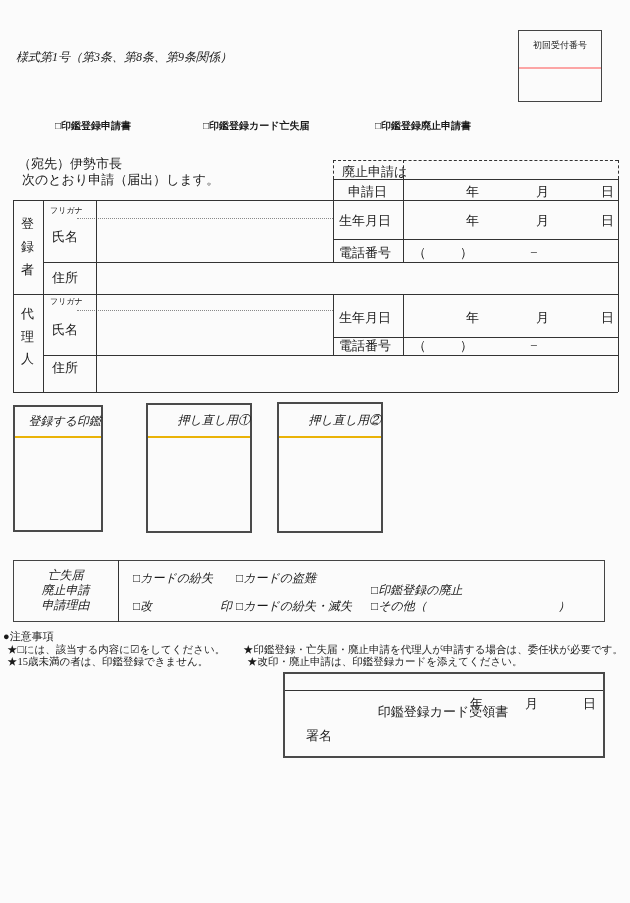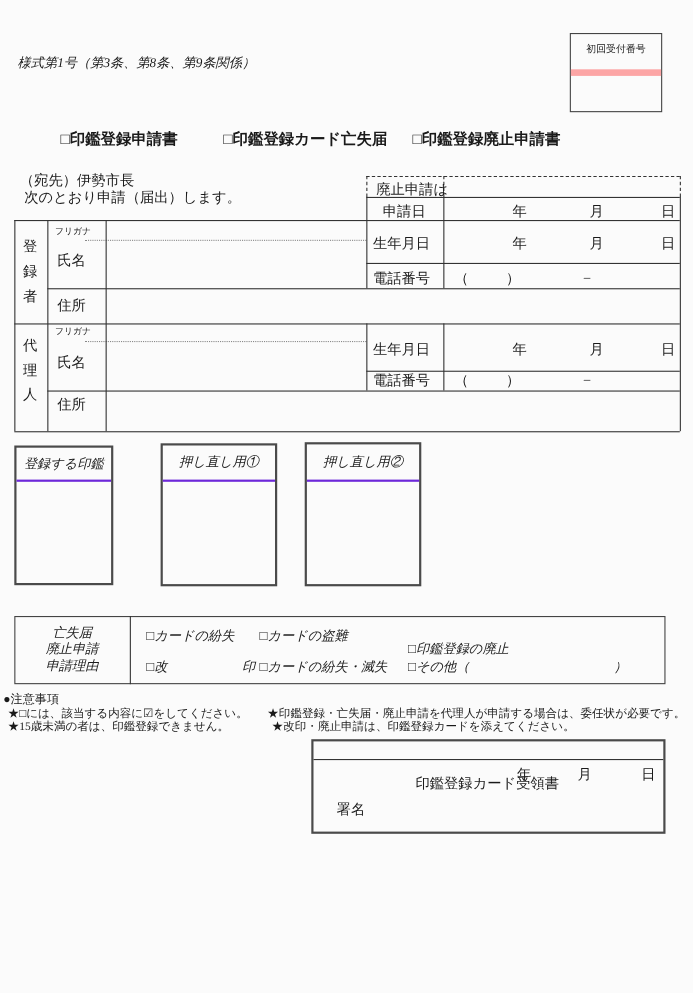--- a/index.html
+++ b/index.html
@@ -11,40 +11,40 @@
   }
   .t{position:absolute;white-space:nowrap;line-height:1.2;}
   .ctr{text-align:center;}
   .b{font-weight:bold;}
   .fs8{font-size:8px;}
   .fs9{font-size:9px;}
   .fs10{font-size:10.5px;}
   .fs11{font-size:11px;}
   .fs12{font-size:12px;font-style:italic;}
   .fs13{font-size:13px;}
-  .fs15{font-size:14px;}
+  .fs15{font-size:10px;}
   .h{position:absolute;height:0;border-top:1px solid #333;}
   .v{position:absolute;width:0;border-left:1px solid #333;}
   .h.dash{border-top-style:dashed;}
   .v.dash{border-left-style:dashed;}
   .h.dot{border-top:1px dotted #888;}
   .box{position:absolute;box-sizing:border-box;border:1px solid #444;background:transparent;}
   .box2{position:absolute;box-sizing:border-box;border:2px solid #4a4a4a;}
-  .sealhead{box-sizing:border-box;width:100%;border-bottom:2px solid #6d28d9;
-    display:flex;align-items:center;justify-content:center;}
+  .sealhead{box-sizing:border-box;width:100%;border-bottom:2px solid #eab308;
+    display:flex;align-items:center;justify-content:flex-end;}
 </style>
 </head>
 <body>
 
 <div class="page">
 
   <span class="t fs12" style="left:16px;top:50px">様式第1号（第3条、第8条、第9条関係）</span>
 
   <div class="box" style="left:518px;top:30px;width:84px;height:72px">
-    <div style="box-sizing:border-box;height:38px;border-bottom:6px solid #fca5a5;padding-top:3px" class="ctr">
+    <div style="box-sizing:border-box;height:38px;border-bottom:2px solid #fca5a5;padding-top:3px" class="ctr">
       <span class="fs9">初回受付番号</span>
     </div>
   </div>
 
   <span class="t fs15 b" style="left:55px;top:120px">□印鑑登録申請書</span>
   <span class="t fs15 b" style="left:203px;top:120px">□印鑑登録カード亡失届</span>
   <span class="t fs15 b" style="left:375px;top:120px">□印鑑登録廃止申請書</span>
 
   <span class="t fs13" style="left:18px;top:156px">（宛先）伊勢市長</span>
   <span class="t fs13" style="left:22px;top:172px">次のとおり申請（届出）します。</span>

